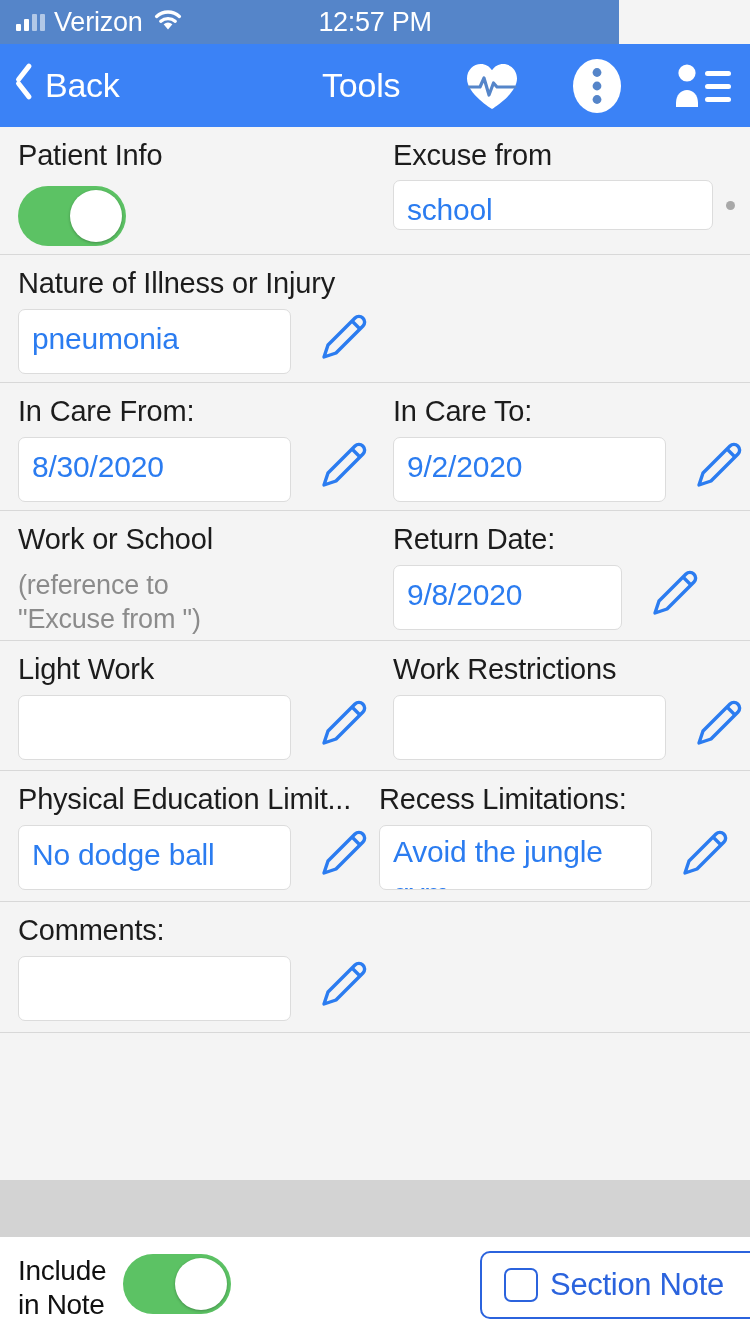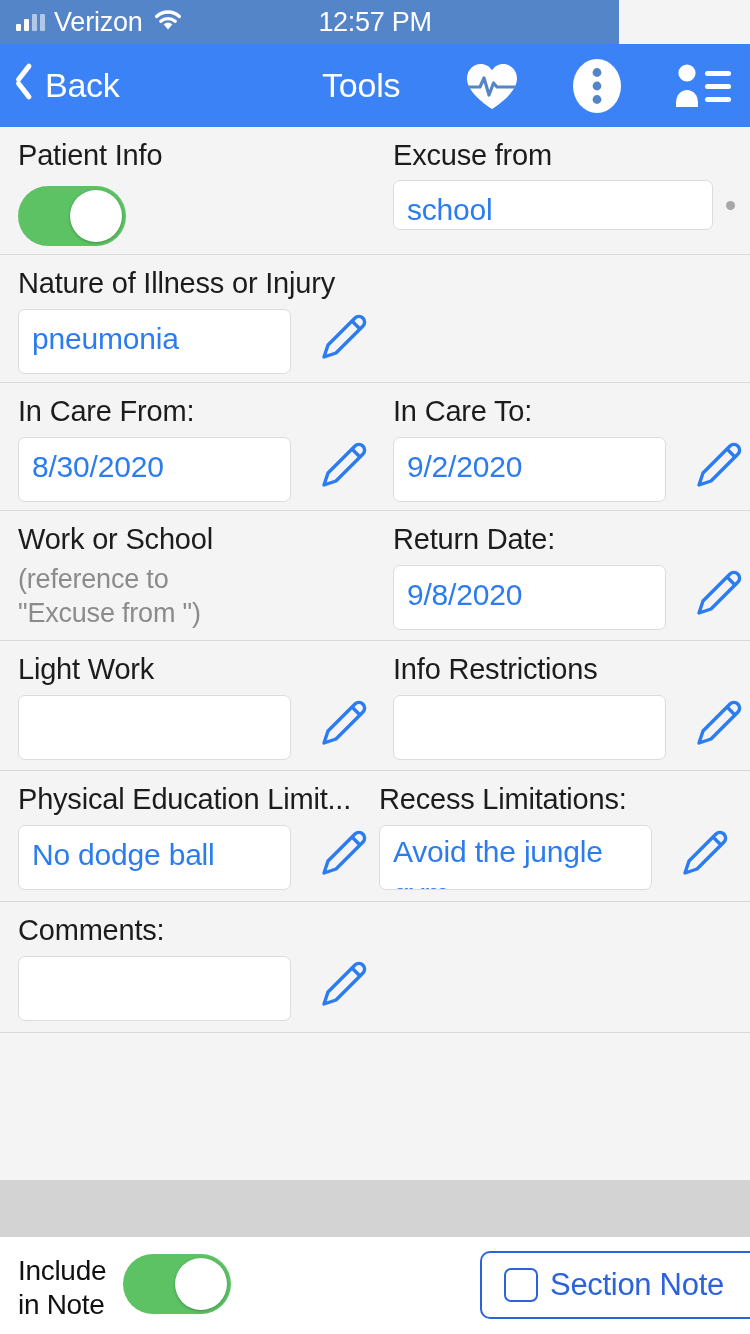--- a/index.html
+++ b/index.html
@@ -247,27 +247,27 @@
             <path d="M41 13l8 8" stroke="#2b7cf0" stroke-width="3.4"></path>
           </svg>
         </span>
       </div>
     </div>
   </div>
 
   <div class="row" style="height:130px;">
     <div class="col" style="left:18px; top:12px;">
       <div class="lbl">Work or School</div>
-      <div class="sub" style="margin-top:6px;">(reference to</div>
+      <div class="sub" style="margin-top:12px;">(reference to</div>
       <div class="sub">"Excuse from ")</div>
     </div>
     <div class="col" style="left:393px; top:12px;">
       <div class="lbl">Return Date:</div>
       <div style="display:flex; align-items:center; gap:20px; margin-top:8px;">
-        <div class="field" style="width:273px; height:65px;">
+        <div class="field" style="width:229px; height:65px;">
           <span>9/8/2020</span>
         </div>
         <span class="pencil">
           <svg width="62" height="62" viewBox="0 0 62 62">
             <path d="M13 49l4-12L44 10a5.5 5.5 0 017.8 0l.2.2a5.5 5.5 0 010 7.8L25 45z" fill="none" stroke="#2b7cf0" stroke-width="3.4" stroke-linejoin="round"></path>
             <path d="M41 13l8 8" stroke="#2b7cf0" stroke-width="3.4"></path>
           </svg>
         </span>
       </div>
     </div>
@@ -282,21 +282,21 @@
         </div>
         <span class="pencil">
           <svg width="62" height="62" viewBox="0 0 62 62">
             <path d="M13 49l4-12L44 10a5.5 5.5 0 017.8 0l.2.2a5.5 5.5 0 010 7.8L25 45z" fill="none" stroke="#2b7cf0" stroke-width="3.4" stroke-linejoin="round"></path>
             <path d="M41 13l8 8" stroke="#2b7cf0" stroke-width="3.4"></path>
           </svg>
         </span>
       </div>
     </div>
     <div class="col" style="left:393px; top:12px;">
-      <div class="lbl">Info Restrictions</div>
+      <div class="lbl">Work Restrictions</div>
       <div style="display:flex; align-items:center; gap:20px; margin-top:8px;">
         <div class="field" style="width:273px; height:65px;">
           <span></span>
         </div>
         <span class="pencil">
           <svg width="62" height="62" viewBox="0 0 62 62">
             <path d="M13 49l4-12L44 10a5.5 5.5 0 017.8 0l.2.2a5.5 5.5 0 010 7.8L25 45z" fill="none" stroke="#2b7cf0" stroke-width="3.4" stroke-linejoin="round"></path>
             <path d="M41 13l8 8" stroke="#2b7cf0" stroke-width="3.4"></path>
           </svg>
         </span>

